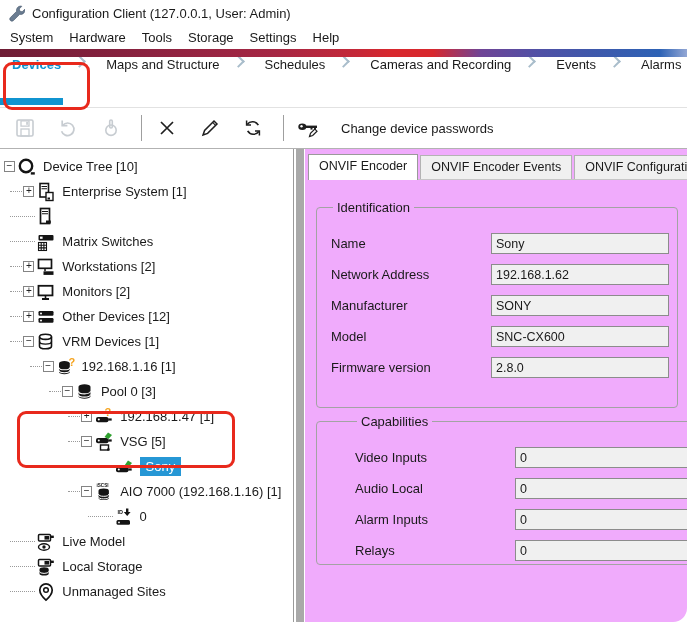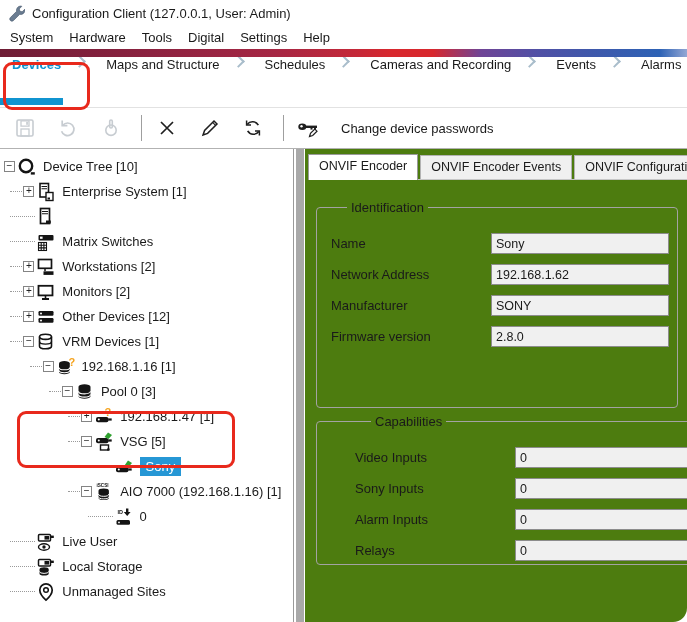--- a/index.html
+++ b/index.html
@@ -33,21 +33,21 @@
   .toolbar{position:absolute;left:0;top:108px;width:100%;height:40px;display:flex;align-items:center;padding-left:10px;box-sizing:border-box;background:#fff;}
   .tb-btn{width:30px;height:26px;display:flex;align-items:center;justify-content:center;margin-right:13px;color:#1f1f1f;cursor:pointer;}
   .tb-btn.disabled{color:#c7ccd1;cursor:default;}
   .tb-sep{width:1px;height:26px;background:#9f9f9f;margin:0 10px 0 2px;}
   .tb-label{margin-left:4px;}
 
   
   .main{position:absolute;left:0;top:148px;width:100%;height:474px;border-top:1px solid #b2b2b2;box-sizing:border-box;}
   .tree{position:absolute;left:0;top:0;width:294px;height:100%;background:#fff;border-right:1px solid #9a9a9a;box-sizing:border-box;padding-top:5px;overflow:hidden;}
   .splitter{position:absolute;left:296px;top:0;width:8px;height:100%;background:#a9a9a9;cursor:col-resize;}
-  .panel{position:absolute;left:305px;top:0;right:0;bottom:0;background:#4d7c0f;overflow:hidden;padding-top:4px;}
+  .panel{position:absolute;left:305px;top:0;right:0;bottom:0;background:#f0abfc;overflow:hidden;padding-top:4px;}
 
   
   .trow{display:flex;align-items:center;height:25px;cursor:pointer;}
   .tsp{flex:0 0 auto;height:1px;}
   .dash{flex:0 0 auto;width:12px;height:0;border-top:1px dotted #9a9a9a;margin-right:1px;}
   .dash.long{width:25px;}
   .expander{flex:0 0 auto;width:11px;height:11px;box-sizing:border-box;border:1px solid #848484;background:#fff;
     font-size:10px;line-height:8px;text-align:center;margin-right:2px;color:#222;}
   .ticon{flex:0 0 auto;width:21px;height:20px;margin-right:5px;color:#141414;}
   .tlabel{white-space:nowrap;}
@@ -57,21 +57,21 @@
   .ptabs{display:flex;align-items:flex-end;margin-left:3px;height:26px;border-bottom:1px solid #c6c6c6;}
   .ptab{padding:4px 10px 5px 10px;background:#f0f0f0;border:1px solid #b3b3b3;border-bottom:none;margin-right:2px;
     font-size:12.5px;cursor:pointer;white-space:nowrap;}
   .ptab.active{background:#fff;border-color:#9a9a9a;position:relative;margin-bottom:-1px;padding-bottom:7px;}
 
   
   fieldset.group{margin:20px 0 0 11px;width:362px;box-sizing:border-box;border:1px solid #a3a3a3;border-radius:4px;
     padding:18px 0 0 14px;}
   fieldset.group+fieldset.group{margin-top:6px;padding-left:38px;}
   #group-0{height:208px;} #group-1{height:151px;}
-  legend{font-size:13px;padding:0 4px;margin-left:16px;}
+  legend{font-size:13px;padding:0 4px;margin-left:2px;}
   .frow{display:flex;align-items:center;margin-bottom:10px;}
   .frow .flabel{width:160px;flex:0 0 auto;}
   .frow input{width:178px;height:21px;box-sizing:border-box;background:#f0f0f0;border:1px solid #8c8c8c;
     font-family:"Liberation Sans",sans-serif;font-size:12.5px;color:#1a1a1a;padding:0 4px;}
 
   
   .anno{position:absolute;border:3px solid #e8291c;border-radius:9px;pointer-events:none;z-index:50;}
   .anno1{left:3px;top:62px;width:81px;height:42px;}
   .anno2{left:17px;top:411px;width:212px;height:51px;}
 </style>
@@ -86,21 +86,21 @@
           <path d="M15.2 2.3a4.6 4.6 0 0 0-4.5 5.8L3.8 15a2.4 2.4 0 0 0 3.4 3.4l6.9-6.9a4.6 4.6 0 0 0 5.6-5.7l-2.9 2.9-2.5-.7-.7-2.5 2.9-2.9a4.6 4.6 0 0 0-1.3-.3z" fill="#6b7d92" stroke="#44566b" stroke-width="0.7"></path>
         </svg>
     </span>
     <span class="title-text">Configuration Client (127.0.0.1, User: Admin)</span>
   </div>
 
   <div class="menubar">
       <span class="menu-item">System</span>
       <span class="menu-item">Hardware</span>
       <span class="menu-item">Tools</span>
-      <span class="menu-item">Digital</span>
+      <span class="menu-item">Storage</span>
       <span class="menu-item">Settings</span>
       <span class="menu-item">Help</span>
     </div>
 
   <div class="brandbar"></div>
 
   <div class="navtabs">
     <span class="navtab active">Devices</span>
       <span class="nav-chev"></span>
       <span class="navtab">Maps and Structure</span>
@@ -389,21 +389,21 @@
           <span class="dash long"></span>
           <span class="icon ticon">
             <svg width="20" height="20" viewBox="0 0 20 20">
               <rect x="2.5" y="2.5" width="12" height="6.5" rx="1" fill="none" stroke="currentColor" stroke-width="1.5"></rect>
               <rect x="8.5" y="4" width="4.6" height="3.6" fill="currentColor"></rect>
               <rect x="14.8" y="3.6" width="3" height="2.4" fill="currentColor"></rect>
               <ellipse cx="8" cy="15" rx="5.5" ry="3.2" fill="none" stroke="currentColor" stroke-width="1.4"></ellipse>
               <circle cx="8" cy="15" r="1.7" fill="currentColor"></circle>
             </svg>
           </span>
-          <span class="tlabel">Live User</span>
+          <span class="tlabel">Live Model</span>
         </div>
         <div class="trow">
           <span class="tsp" style="width: 10.3px;"></span>
           <span class="dash long"></span>
           <span class="icon ticon">
             <svg width="20" height="20" viewBox="0 0 20 20">
               <rect x="2.5" y="2.5" width="12" height="6.5" rx="1" fill="none" stroke="currentColor" stroke-width="1.5"></rect>
               <rect x="8.5" y="4" width="4.6" height="3.6" fill="currentColor"></rect>
               <rect x="14.8" y="3.6" width="3" height="2.4" fill="currentColor"></rect>
               <path d="M3.5 12.2v4.2a4.6 2 0 0 0 9.2 0v-4.2a4.6 2 0 0 0-9.2 0z" fill="currentColor"></path>
@@ -440,32 +440,36 @@
             </div>
             <div class="frow">
               <span class="flabel">Network Address</span>
               <input type="text" readonly="" value="192.168.1.62" style="">
             </div>
             <div class="frow">
               <span class="flabel">Manufacturer</span>
               <input type="text" readonly="" value="SONY" style="">
             </div>
             <div class="frow">
+              <span class="flabel">Model</span>
+              <input type="text" readonly="" value="SNC-CX600" style="">
+            </div>
+            <div class="frow">
               <span class="flabel">Firmware version</span>
               <input type="text" readonly="" value="2.8.0" style="">
             </div>
           </fieldset>
           <fieldset class="group" id="group-1">
             <legend>Capabilities</legend>
             <div class="frow">
               <span class="flabel">Video Inputs</span>
               <input type="text" readonly="" value="0" style="">
             </div>
             <div class="frow">
-              <span class="flabel">Sony Inputs</span>
+              <span class="flabel">Audio Local</span>
               <input type="text" readonly="" value="0" style="">
             </div>
             <div class="frow">
               <span class="flabel">Alarm Inputs</span>
               <input type="text" readonly="" value="0" style="">
             </div>
             <div class="frow">
               <span class="flabel">Relays</span>
               <input type="text" readonly="" value="0" style="">
             </div>

